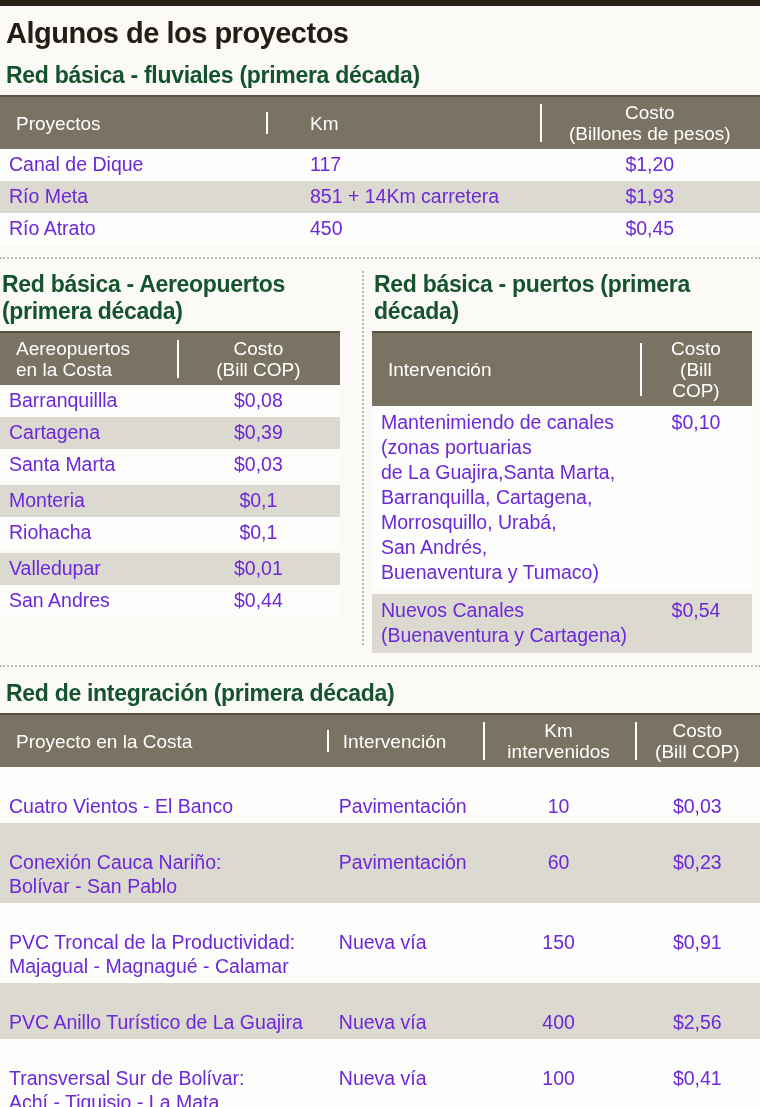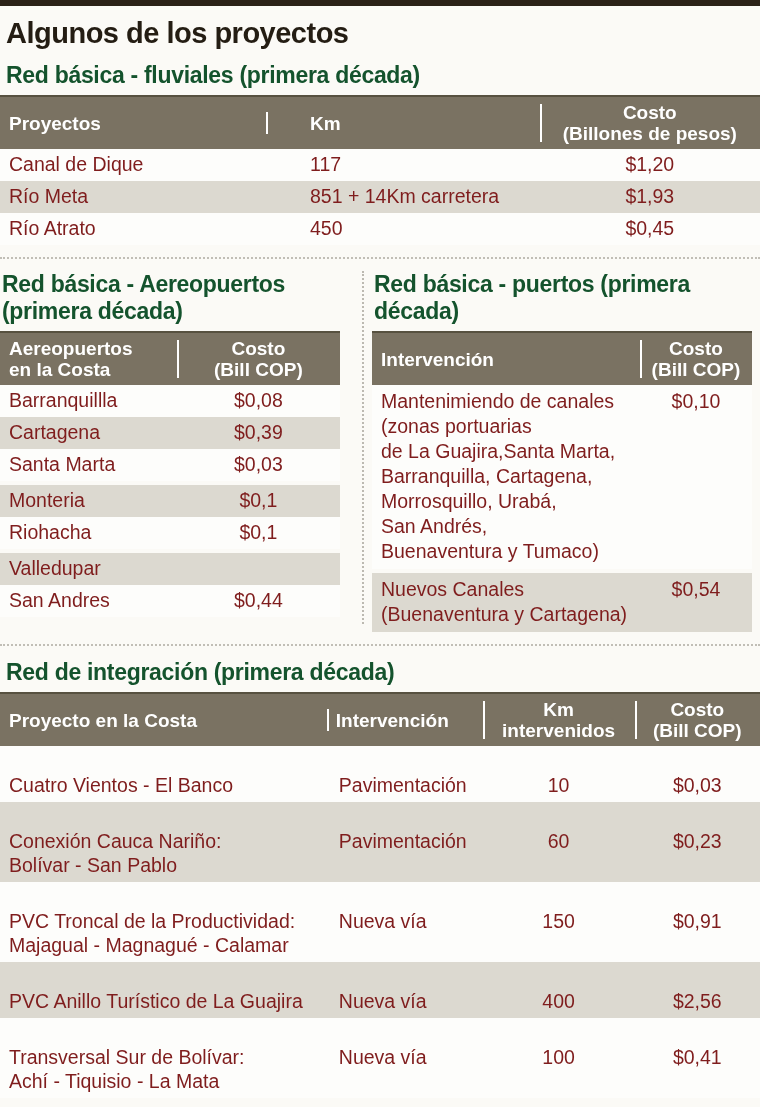--- a/index.html
+++ b/index.html
@@ -17,31 +17,31 @@
     margin:13px 6px 6px;font-size:23px;line-height:27px;font-weight:800;
     color:#14532d;letter-spacing:-0.3px;white-space:pre-line;
   }
   
   .tbl{width:100%;}
   .thead{
     background:#7a7262;color:#ffffff;display:flex;align-items:center;
     border-top:2px solid #575140;
   }
   .th{
-    position:relative;padding:5px 9px;font-weight:700;font-size:19px;
+    position:relative;padding:5px 16px;font-weight:400;font-size:19px;
     line-height:21px;white-space:pre-line;box-sizing:border-box;
   }
   .th:not(:first-child)::before{
     content:"";position:absolute;left:0;top:14%;height:72%;width:2px;background:#ffffff;
   }
   .tr{display:flex;align-items:flex-start;background:#fdfdfb;}
   .tr.alt{background:#dcd9d0;}
   .td{
     padding:4px 9px 5px;font-size:19.5px;line-height:23px;
-    white-space:pre-line;box-sizing:border-box;color:#7f1d1d;
+    white-space:pre-line;box-sizing:border-box;color:#6d28d9;
   }
   .center{text-align:center;}
   .gap-top{margin-top:4px;}
   
   .t1 .c1{width:35%;}
   .t1 .c2{width:36%;}
   .t1 .c3{width:29%;}
   .t1 .thead{min-height:46px;}
   .t1 .td.c2,.t1 .th.c2{padding-left:44px;}
   
@@ -147,20 +147,21 @@
         <div class="tr alt gap-top">
           <div class="td c1">Monteria</div>
           <div class="td c2 center">$0,1</div>
         </div>
         <div class="tr">
           <div class="td c1">Riohacha</div>
           <div class="td c2 center">$0,1</div>
         </div>
         <div class="tr alt gap-top">
           <div class="td c1">Valledupar</div>
+          <div class="td c2 center">$0,01</div>
         </div>
         <div class="tr">
           <div class="td c1">San Andres</div>
           <div class="td c2 center">$0,44</div>
         </div>
       </div>
     </div>
 
     <div class="col-right">
       <div class="section-title">Red básica - puertos (primera década)</div>

